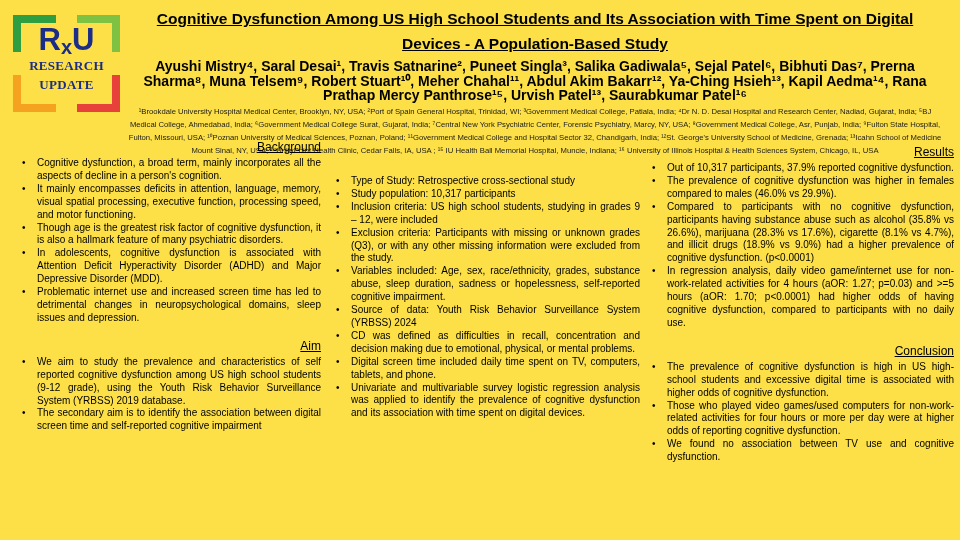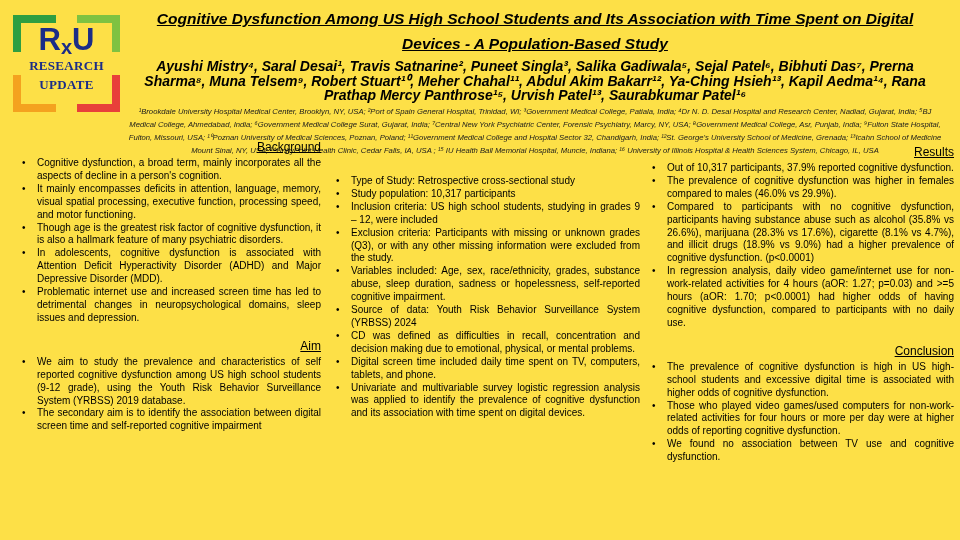--- a/index.html
+++ b/index.html
@@ -34,21 +34,21 @@
   .rxu { font-weight: bold; line-height: 1; letter-spacing: 0; }
   .rxu .big { font-size: 31px; }
   .rxu .small { font-size: 20px; position: relative; top: 4px; }
   .logo-words {
     font-family: "Liberation Serif", serif;
     font-weight: bold; font-size: 13px; line-height: 1.25;
     letter-spacing: 0.3px; text-align: center; margin-top: 3px;
   }
 
   
-  .head { margin: 6px 18px 5px 128px; text-align: center; font-style: italic; }
+  .head { margin: 6px 18px 5px 128px; text-align: center; }
   .title {
     font-weight: bold; font-size: 15.5px; line-height: 25px;
     text-decoration: underline;
   }
   .authors {
     font-weight: bold; font-size: 14px; line-height: 14.5px;
     margin-top: 3px; padding: 0 4px;
   }
   .affiliations {
     font-size: 7.7px; line-height: 13.2px; margin-top: 2px;

